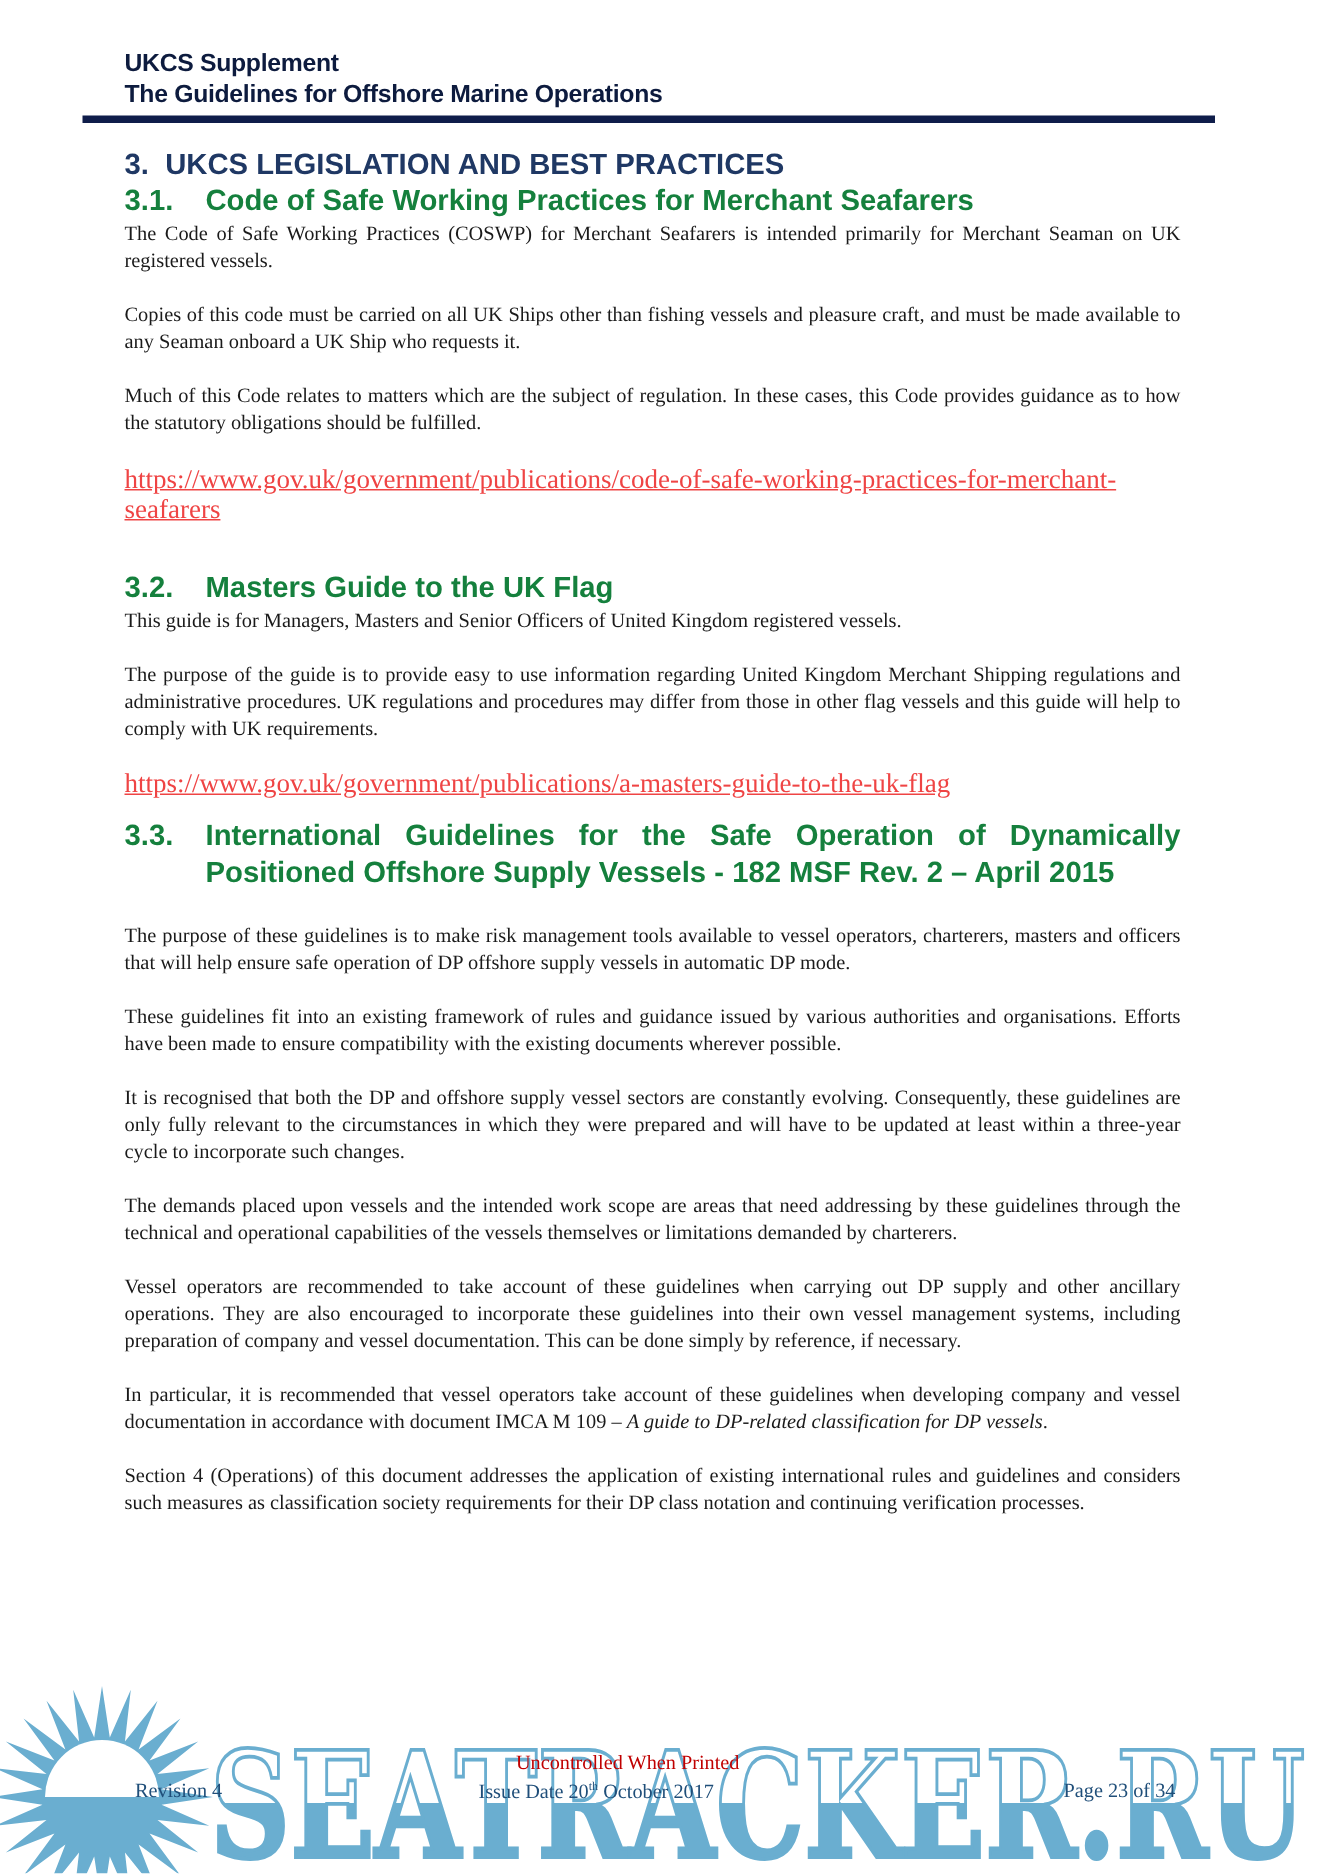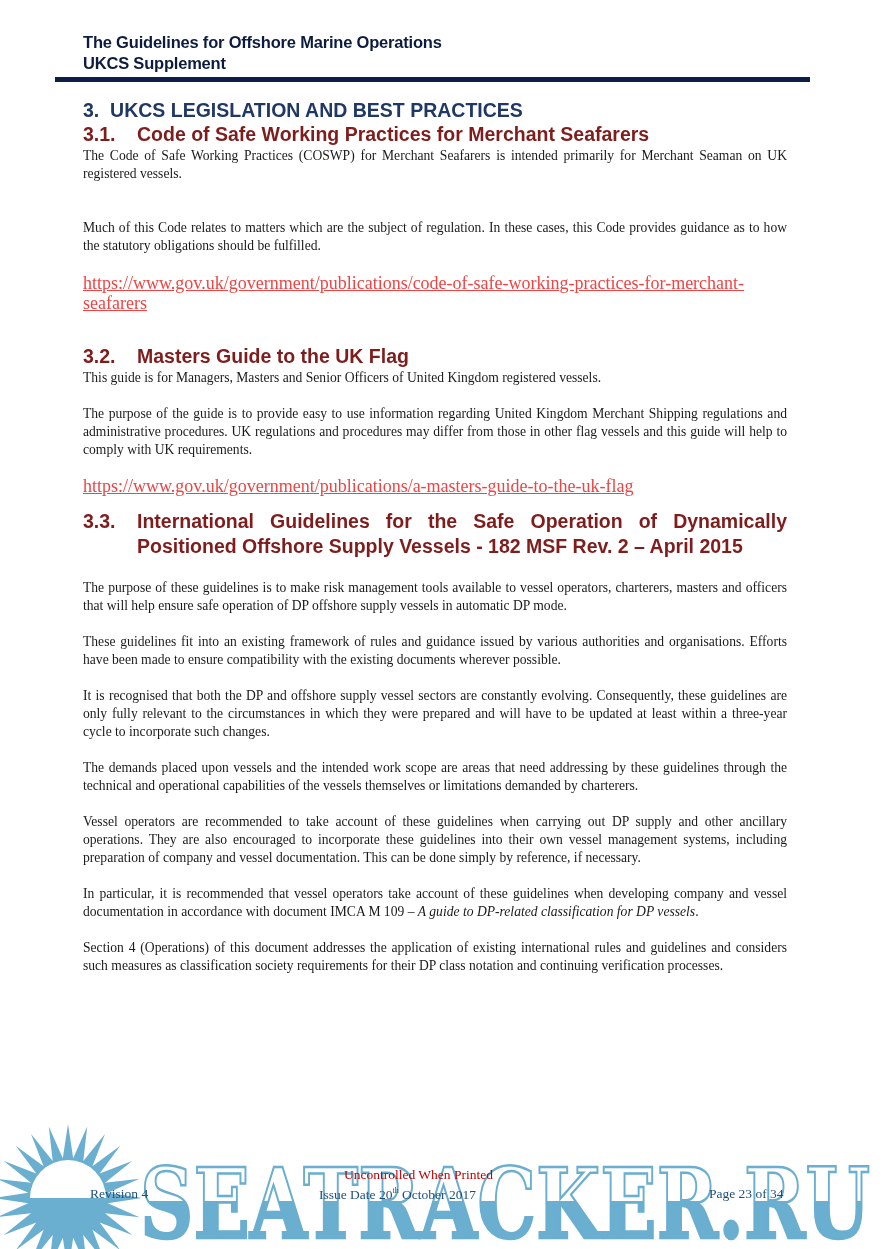--- a/index.html
+++ b/index.html
@@ -2,49 +2,50 @@
 <html><head>
 <meta charset="utf-8">
 <style>
   html, body { margin:0; padding:0; background:#ffffff; }
   body { width:883px; height:1249px; position:relative; overflow:hidden; font-family:"Liberation Serif", serif; color:#1a1a1a; }
   .page-header { position:absolute; left:83px; top:32px; }
   .page-header div { font-family:"Liberation Sans", sans-serif; font-weight:bold; font-size:16.5px; color:#0d1b3e; line-height:21px; letter-spacing:-0.2px; }
   .header-rule { position:absolute; left:55px; top:77px; width:755px; height:5px; background:#0f1d4a; }
   .content { position:absolute; left:83px; top:98px; width:704px; }
   h1 { margin:0; font-family:"Liberation Sans", sans-serif; font-weight:bold; font-size:19.5px; color:#1f3864; line-height:24px; }
-  h2 { margin:0; font-family:"Liberation Sans", sans-serif; font-weight:bold; font-size:19.5px; color:#7f1d1d; line-height:25px; display:flex; }
+  h2 { margin:0; font-family:"Liberation Sans", sans-serif; font-weight:bold; font-size:19.5px; color:#15803d; line-height:25px; display:flex; }
   h2 .num { display:inline-block; width:54px; flex:none; }
   h2 .ttl { flex:1; text-align:justify; text-align-last:left; }
   p { margin:0; font-size:13.6px; line-height:18px; text-align:justify; }
   .gap { height:18px; }
   a.link { color:#ef4444; font-size:18px; line-height:18px; }
   em { font-style:italic; }
   .watermark { position:absolute; left:0; top:1120px; width:883px; height:129px; pointer-events:none; }
   .footer-text { position:absolute; font-size:13.5px; color:#1f4e79; }
   .uncontrolled { position:absolute; left:344px; top:1167px; color:#c00000; font-size:13.5px;text-align:right; }
 </style>
 </head>
 <body>
 
 <div class="page-header">
+  <div>UKCS Supplement</div>
   <div>The Guidelines for Offshore Marine Operations</div>
-  <div>UKCS Supplement</div>
 </div>
 <div class="header-rule"></div>
 
 <div class="content">
   <h1><span>3.</span>&nbsp;&nbsp;<span>UKCS LEGISLATION AND BEST PRACTICES</span></h1>
 
   <h2>
       <span class="num">3.1.</span>
       <span class="ttl">Code of Safe Working Practices for Merchant Seafarers</span>
     </h2>
   <p>The Code of Safe Working Practices (COSWP) for Merchant Seafarers is intended primarily for Merchant Seaman on UK registered vessels.</p>
   <div class="gap"></div>
+  <p>Copies of this code must be carried on all UK Ships other than fishing vessels and pleasure craft, and must be made available to any Seaman onboard a UK Ship who requests it.</p>
   <div class="gap"></div>
   <p>Much of this Code relates to matters which are the subject of regulation.  In these cases, this Code provides guidance as to how the statutory obligations should be fulfilled.</p>
   <div class="gap"></div>
   <p style="margin-top:1px"><a class="link" href="#">https://www.gov.uk/government/publications/code-of-safe-working-practices-for-merchant-seafarers</a></p>
   <div class="gap" style="height:30px"></div>
 
   <h2>
       <span class="num">3.2.</span>
       <span class="ttl">Masters Guide to the UK Flag</span>
     </h2>

